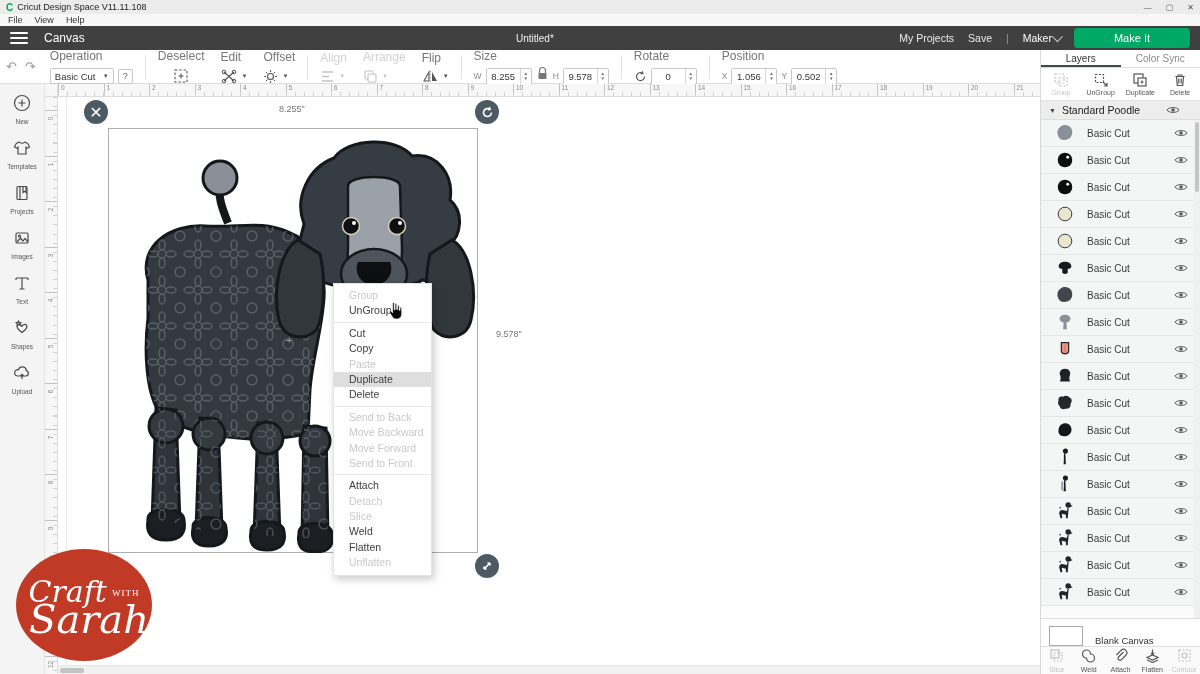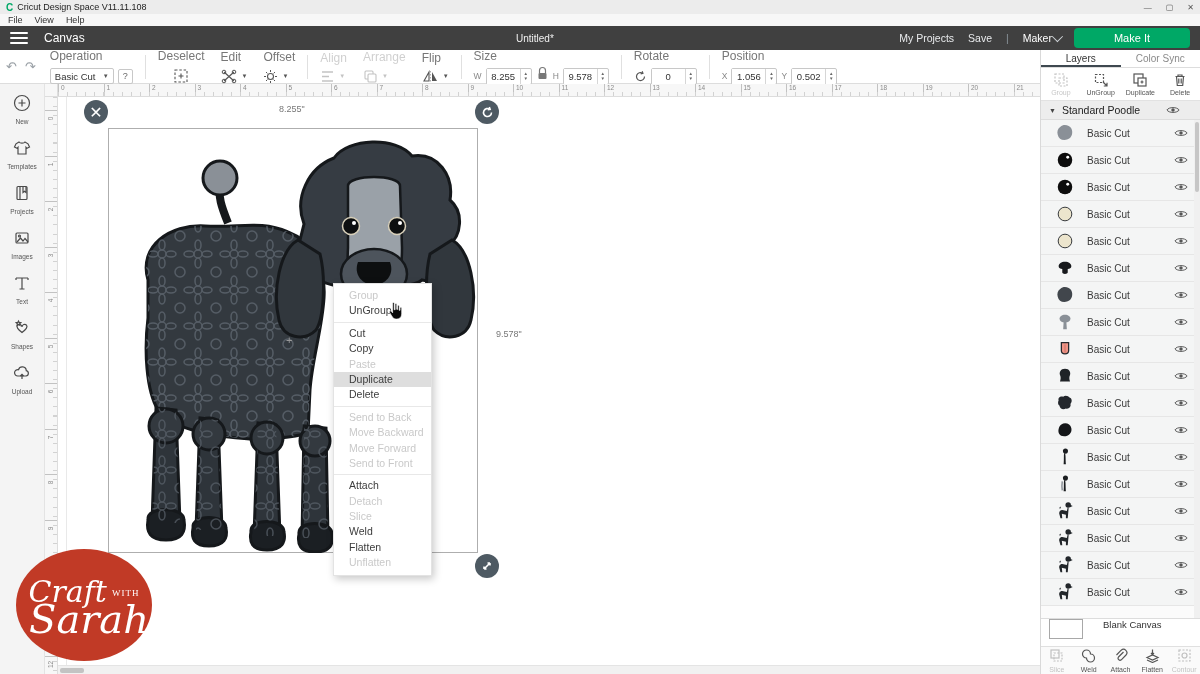--- a/index.html
+++ b/index.html
@@ -96,21 +96,21 @@
   .ghead{height:19px;background:#ededed;display:flex;align-items:center;padding:0 8px;gap:6px;border-bottom:1px solid #ddd}
   .ghead .tri{font-size:7px;color:#444}
   .ghead .gname{font-size:10.5px;color:#222;flex:1}
   .llist{flex:1;overflow:hidden;position:relative;background:#fbfbfb}
   .lrow{height:27px;display:flex;align-items:center;padding-left:14px;background:#f4f5f5;border-bottom:1px solid #e6e6e6;cursor:pointer}
   .lrow .thumb{width:20px;height:20px}
   .lrow .lname{font-size:10px;color:#3a3a3a;margin-left:12px;flex:1}
   .eye{width:14px;height:10px;margin-right:12px;cursor:pointer}
   .vscroll{position:absolute;right:0;top:0;bottom:0;width:6px;background:#f0f0f0}
   .vthumb{position:absolute;top:2px;left:1px;width:4px;height:70px;background:#c6c6c6;border-radius:2px}
-  .rfooter{height:28px;border-top:1px solid #ddd;display:flex;align-items:flex-start;background:#fff;padding-left:8px;gap:20px}
+  .rfooter{height:28px;border-top:1px solid #ddd;display:flex;align-items:flex-end;background:#fff;padding-left:8px;gap:12px}
   .matthumb{width:34px;height:20px;border:1px solid #a8a8a8;background:#fff}
   .rfooter .fname{font-size:9.5px;color:#333}
   .rtools{height:28px;border-top:1px solid #e0e0e0;background:#fafafa;display:flex}
   .rtool{flex:1;display:flex;flex-direction:column;align-items:center;justify-content:center;gap:1px;cursor:pointer}
   .rtool svg{stroke:#555;fill:none;stroke-width:1.2}
   .rtool .rlabel{font-size:7px;color:#555}
   .rtool.disabled{opacity:.35}
 
   
   .logo{position:absolute;left:16px;top:549px;width:136px;height:112px;background:#c13a26;border-radius:50%;z-index:40;display:flex;flex-direction:column;align-items:center;justify-content:center;color:#fff;font-family:"DejaVu Serif",serif;font-style:italic}

